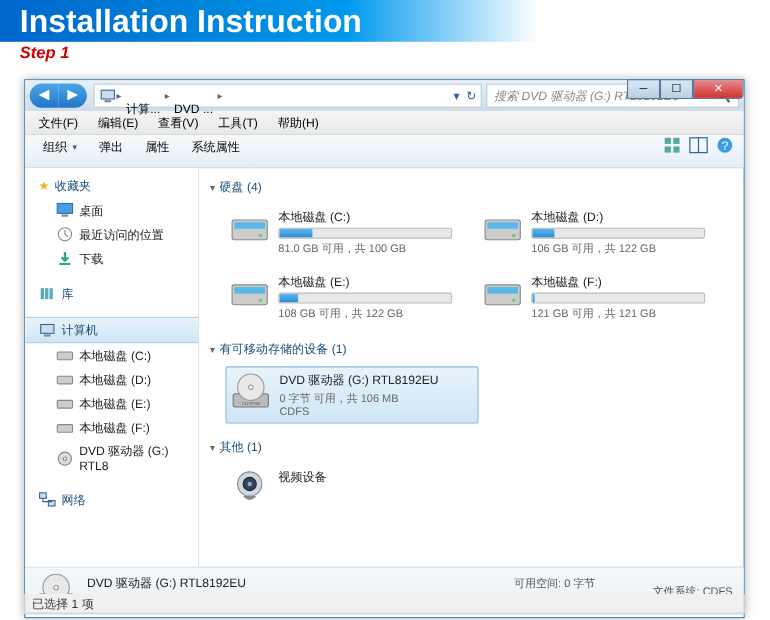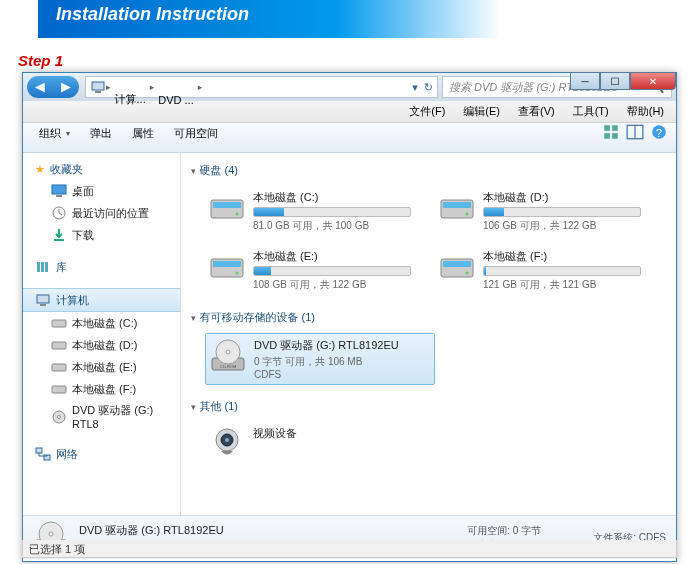--- a/index.html
+++ b/index.html
@@ -1,34 +1,34 @@
 <!DOCTYPE html>
 <html><head>
 <meta charset="utf-8">
 <style>
 * { box-sizing: border-box; margin: 0; padding: 0; font-family: 'Microsoft YaHei', 'Segoe UI', Tahoma, sans-serif; }
 body { background: #fff; width: 700px; height: 564px; overflow: hidden; }
 
-.header-banner { height: 38px; background: linear-gradient(to right, #0066cc 0%, #0088dd 30%, #0099ee 45%, #fff 70%); color: #fff; font-size: 18px; font-style: italic; font-weight: bold; padding: 4px 18px; margin-left: 38px; }
-.step-label { color: #cc0000; font-style: italic; font-weight: bold; font-size: 15px; padding: 14px 18px; }
+.header-banner { height: 38px; background: linear-gradient(to right, #0066cc 0%, #0088dd 30%, #0099ee 45%, #fff 70%); color: #fff; font-size: 29px; font-weight: bold; padding: 4px 18px; }
+.step-label { color: #cc0000; font-style: italic; font-weight: bold; font-size: 15px; padding: 2px 18px; }
 
 .window { position: absolute; left: 22px; top: 72px; width: 655px; height: 490px; border: 1px solid #3c7fb1; background: #fff; box-shadow: 0 0 8px rgba(0,0,0,0.3); }
 
 .titlebar { height: 28px; background: linear-gradient(to bottom, #e8f0f8, #d0dce8); display: flex; align-items: center; padding: 0 4px; }
 .nav-btn { width: 26px; height: 22px; border-radius: 11px 0 0 11px; background: linear-gradient(to bottom, #4ba6e6, #2176c8); display: inline-flex; align-items: center; justify-content: center; color: #fff; }
 .nav-btn.fwd { border-radius: 0 11px 11px 0; margin-right: 6px; }
 .addressbar { flex: 1; height: 22px; background: #fff; border: 1px solid #b5c7d6; display: flex; align-items: center; font-size: 11px; padding: 0 4px; }
 .addr-seg { padding: 0 4px; display: flex; align-items: center; gap: 4px; margin-top: 25px; }
 .addr-sep { color: #666; font-size: 9px; }
 .searchbar { width: 230px; height: 22px; background: #fff; border: 1px solid #b5c7d6; margin-left: 4px; display: flex; align-items: center; padding: 0 6px; font-size: 11px; color: #888; font-style: italic; }
 .win-controls { position: absolute; right: 0; top: -1px; display: flex; }
 .win-btn { width: 30px; height: 18px; border: 1px solid #5a7a9a; background: linear-gradient(to bottom, #d8e8f4, #b8d0e4); display: flex; align-items: center; justify-content: center; font-size: 10px; }
 .win-btn.close { width: 46px; background: linear-gradient(to bottom, #e88, #c33); color: #fff; border-radius: 0 0 4px 0; }
 
-.menubar { height: 22px; background: linear-gradient(to bottom, #f5f5f5, #e8e8e8); border-bottom: 1px solid #d0d0d0; display: flex; align-items: center; font-size: 11px; padding: 0 4px; gap: 2px; justify-content: flex-end; }
+.menubar { height: 22px; background: linear-gradient(to bottom, #f5f5f5, #e8e8e8); border-bottom: 1px solid #d0d0d0; display: flex; align-items: center; font-size: 11px; padding: 0 4px; gap: 2px; }
 .menu-item { padding: 2px 8px; }
 
 .toolbar { height: 30px; background: linear-gradient(to bottom, #f8fbfd, #e4eef6); border-bottom: 1px solid #c8d6e2; display: flex; align-items: flex-start; font-size: 11px; padding: 0 8px; gap: 4px; }
 .tool-item { padding: 3px 8px; display: flex; align-items: center; gap: 3px; }
 .tool-item.drop::after { content: '▾'; font-size: 8px; margin-left: 2px; color: #556; }
 .toolbar-right { margin-left: auto; display: flex; gap: 6px; align-items: center; }
 .tool-icon { width: 18px; height: 18px; display: flex; align-items: center; justify-content: center; }
 
 .content { display: flex; height: 362px; }
 .sidebar { width: 158px; background: #fff; border-right: 1px solid #e0e0e0; overflow-y: auto; padding: 6px 0; font-size: 11px; }
@@ -102,21 +102,21 @@
     <div class="menu-item">编辑(E)</div>
     <div class="menu-item">查看(V)</div>
     <div class="menu-item">工具(T)</div>
     <div class="menu-item">帮助(H)</div>
   </div>
 
   <div class="toolbar">
     <div class="tool-item drop">组织</div>
     <div class="tool-item">弹出</div>
     <div class="tool-item">属性</div>
-    <div class="tool-item">可用空间</div>
+    <div class="tool-item">系统属性</div>
     <div class="toolbar-right">
       <svg class="tool-icon drop" viewBox="0 0 16 16">
           <rect x="2" y="2" width="5" height="5" fill="#5a9"></rect>
           <rect x="9" y="2" width="5" height="5" fill="#5a9"></rect>
           <rect x="2" y="9" width="5" height="5" fill="#5a9"></rect>
           <rect x="9" y="9" width="5" height="5" fill="#5a9"></rect>
         </svg>
       <svg class="tool-icon" viewBox="0 0 16 16">
           <rect x="1" y="2" width="14" height="12" fill="none" stroke="#369"></rect>
           <line x1="8" y1="2" x2="8" y2="14" stroke="#369"></line>

